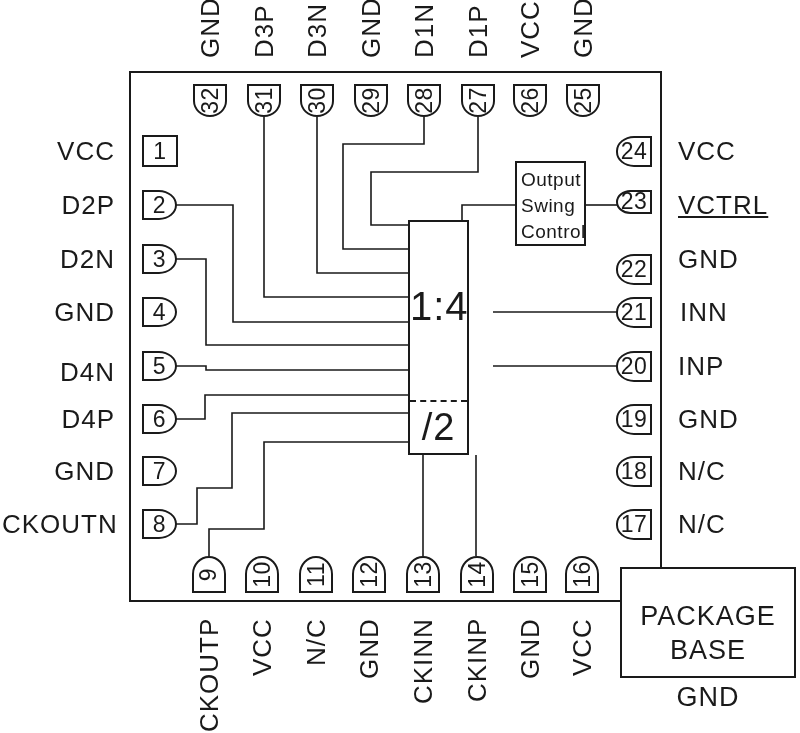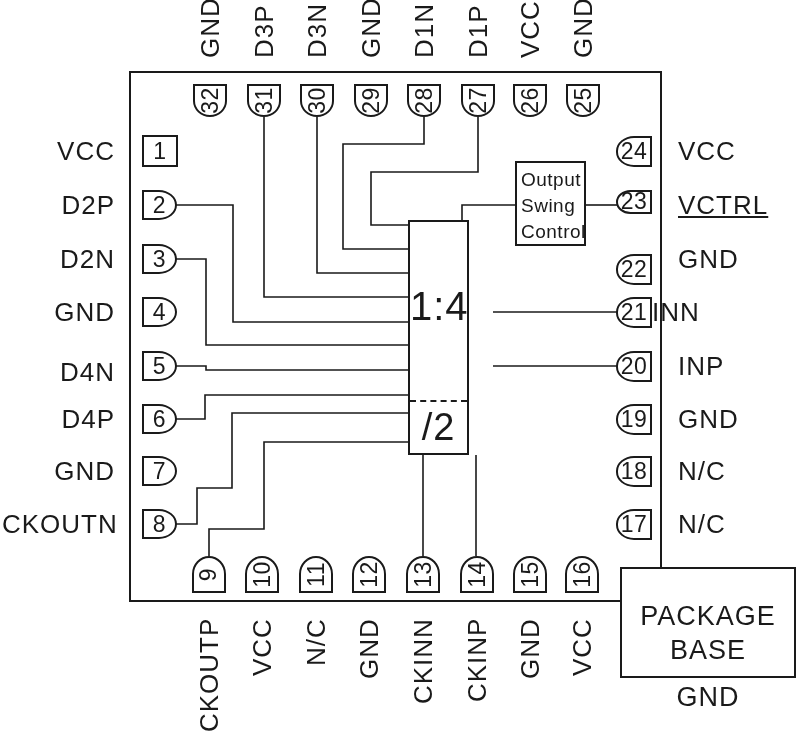--- a/index.html
+++ b/index.html
@@ -185,21 +185,21 @@
         <span class="pin-num">23</span>
       </div>
       <div class="hlabel" style="left: 678px; top: 189px; text-decoration: underline;">VCTRL</div>
       <div class="pin pin-right-shape" style="left: 616px; top: 254px; width: 36px; height: 31px;">
         <span class="pin-num">22</span>
       </div>
       <div class="hlabel" style="left: 678px; top: 243px;">GND</div>
       <div class="pin pin-right-shape" style="left: 616px; top: 296.5px; width: 36px; height: 31px;">
         <span class="pin-num">21</span>
       </div>
-      <div class="hlabel" style="left: 652px; top: 296px;">INN</div>
+      <div class="hlabel" style="left: 680px; top: 296px;">INN</div>
       <div class="pin pin-right-shape" style="left: 616px; top: 350.5px; width: 36px; height: 31px;">
         <span class="pin-num">20</span>
       </div>
       <div class="hlabel" style="left: 678px; top: 350px;">INP</div>
       <div class="pin pin-right-shape" style="left: 616px; top: 403.5px; width: 36px; height: 31px;">
         <span class="pin-num">19</span>
       </div>
       <div class="hlabel" style="left: 678px; top: 403px;">GND</div>
       <div class="pin pin-right-shape" style="left: 616px; top: 455.5px; width: 36px; height: 31px;">
         <span class="pin-num">18</span>

